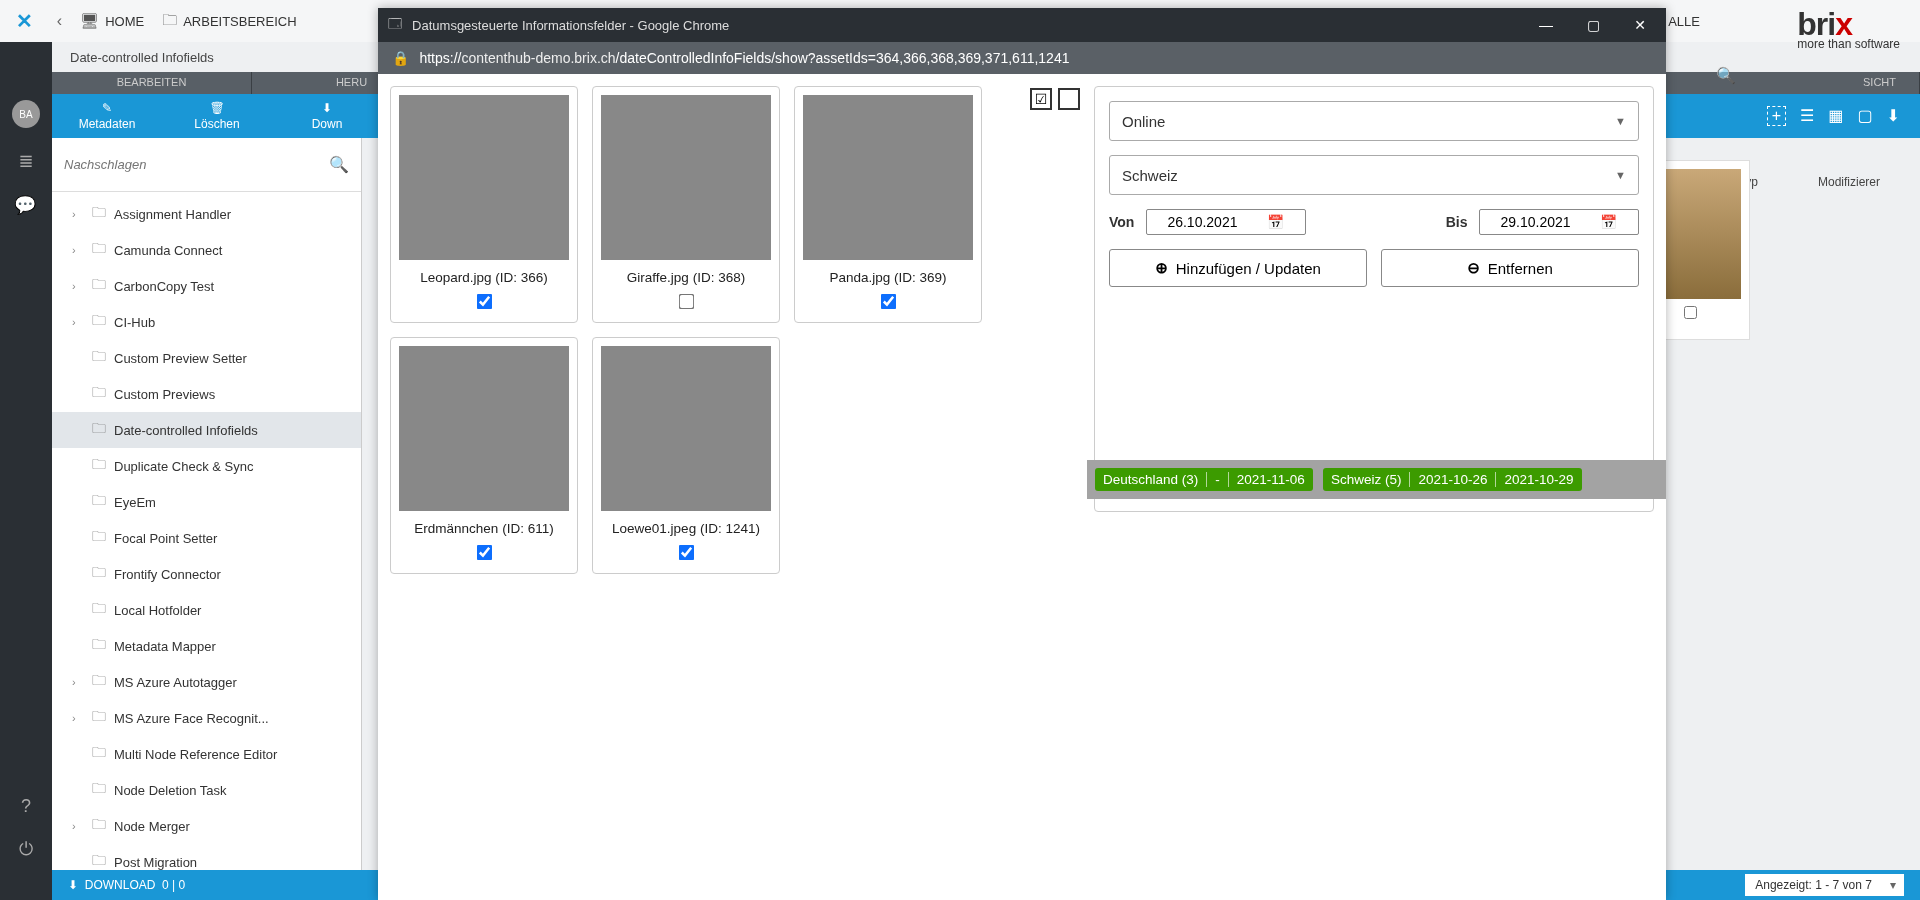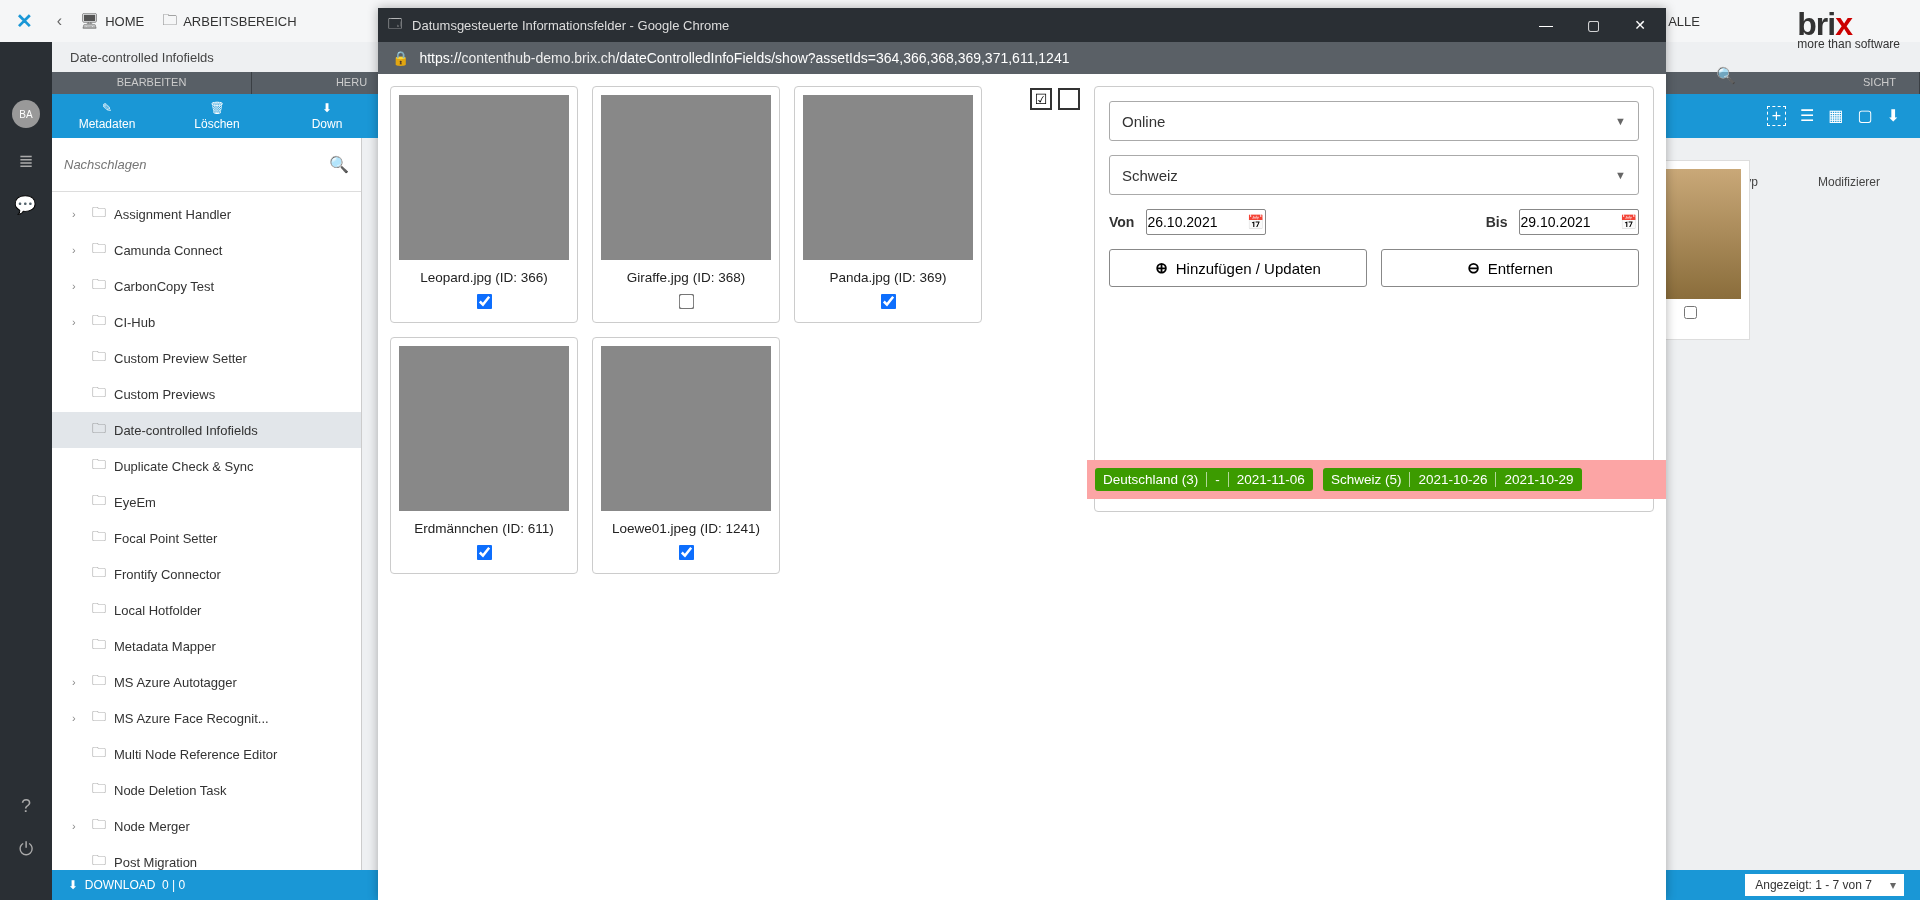--- a/index.html
+++ b/index.html
@@ -65,26 +65,26 @@
 .card input[type=checkbox] { transform: scale(1.2); accent-color: #0d6efd; }
 
 .sel-toggles { width: 54px; padding-top: 2px; display: flex; gap: 6px; }
 .sel-toggles .sq { width: 22px; height: 22px; border: 2px solid #333; display: flex; align-items: center; justify-content: center; font-size: 14px; }
 
 .form-col { width: 560px; border: 1px solid #ccc; border-radius: 4px; padding: 14px; display: flex; flex-direction: column; gap: 14px; height: 426px; }
 .dd { border: 1px solid #aaa; border-radius: 3px; height: 40px; display: flex; align-items: center; padding: 0 12px; font-size: 15px; color: #333; justify-content: space-between; }
 .dd .tri { color: #666; font-size: 11px; }
 .dates { display: flex; align-items: center; gap: 12px; font-size: 14px; }
 .dates label { font-size: 14px; color: #333; font-weight: bold; }
-.dates .dinput { border: 1px solid #888; border-radius: 2px; padding: 4px 0; font-size: 14px; display: flex; align-items: flex-end; gap: 30px; }
+.dates .dinput { border: 1px solid #888; border-radius: 2px; padding: 4px 20px; font-size: 14px; display: flex; align-items: flex-end; gap: 30px; }
 .btns { display: flex; gap: 14px; }
 .btns button { flex: 1; height: 38px; border: 1px solid #888; border-radius: 3px; background: #fff; font-size: 15px; display: flex; align-items: center; justify-content: center; gap: 8px; }
 
 .results { position: absolute; left: 1087px; top: 460px; width: 579px; }
-.hl { background: #fca5a5; padding: 8px; display: flex; gap: 10px; }
+.hl { background: #a3a3a3; padding: 8px; display: flex; gap: 10px; }
 .pill { background: #3c9b00; color: #fff; border-radius: 3px; padding: 4px 8px; font-size: 13.5px; display: flex; gap: 8px; }
 .pill .sep { border-left: 1px solid rgba(255,255,255,.6); }
 
 
 .img-vogel { background: radial-gradient(circle at 50% 35%, #d07bbf 25%, #3e8e7e 45%, #7aa96f 100%); }
 .img-leopard { background: linear-gradient(#9c9480, #5e6a50); }
 .img-giraffe { background: linear-gradient(90deg,#d8c690,#c89b3c 60%, #e0d29f); }
 .img-panda { background: radial-gradient(circle at 45% 55%, #fff 12%, #000 14%, #1a4012 40%, #2e6b20 100%); }
 .img-flamingo { background: radial-gradient(circle at 50% 40%, #ff7da6 20%, #1b3d1a 60%); }
 .img-erd { background: linear-gradient(#7fa8b8, #c19a6b 55%, #8b6f47); }

